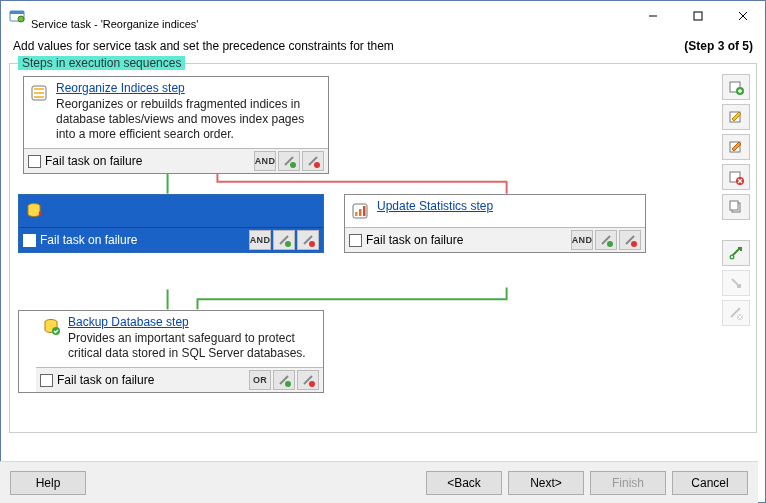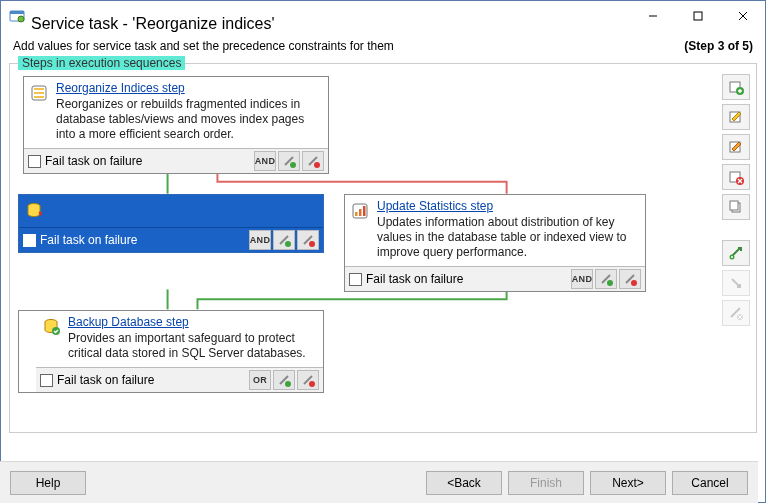--- a/index.html
+++ b/index.html
@@ -15,21 +15,21 @@
     border: 1px solid #5a7ba8;
   }
   .titlebar {
     height: 30px;
     display: flex;
     align-items: center;
     padding: 0 0 0 8px;
     background: #fff;
   }
   .titlebar .ticon { width: 16px; height: 16px; margin-right: 6px; }
-  .titlebar .ttext { flex: 1; font-size: 16px; margin-top: 16px; }
+  .titlebar .ttext { flex: 1; font-size: 11px; margin-top: 16px; }
   .winbtns { display: flex; }
   .winbtn { width: 45px; height: 30px; display:flex; align-items:center; justify-content:center; }
   .winbtn svg { width: 10px; height: 10px; }
   .subhead {
     padding: 8px 12px 10px 12px;
     display: flex;
     justify-content: space-between;
     align-items: center;
     font-size: 12px;
   }
@@ -301,21 +301,20 @@
     <div class="step" style="left:326px; top:118px; width:302px;">
       <div class="body">
         <svg class="sicon" viewBox="0 0 20 20">
             <rect x="2" y="3" width="14" height="14" rx="2" fill="#fff" stroke="#777"></rect>
             <rect x="4" y="11" width="2.5" height="4" fill="#e09030"></rect>
             <rect x="8" y="8" width="2.5" height="7" fill="#e07030"></rect>
             <rect x="12" y="5" width="2.5" height="10" fill="#d05030"></rect>
           </svg>
         <div class="txt">
           <span class="title">Update Statistics step</span>
-          <div class="desc">Updates information about distribution of key values in the database table or indexed view to improve query performance.</div>
         </div>
       </div>
       <div class="footer">
         <label class="fail">
             <span class="cb"></span>
             <span>Fail task on failure</span>
           </label>
         <div class="rbtns">
           <div class="mini andor">AND</div>
           <div class="mini">
@@ -370,16 +369,16 @@
       </div>
     </div>
 
   </div>
 </div>
 
 <div class="bottombar">
   <div class="btn">Help</div>
   <div class="spacer"></div>
   <div class="btn">&lt;Back</div>
+  <div class="btn">Next&gt;</div>
   <div class="btn disabled">Finish</div>
-  <div class="btn">Next&gt;</div>
   <div class="btn">Cancel</div>
 </div>
 
 </body></html>

